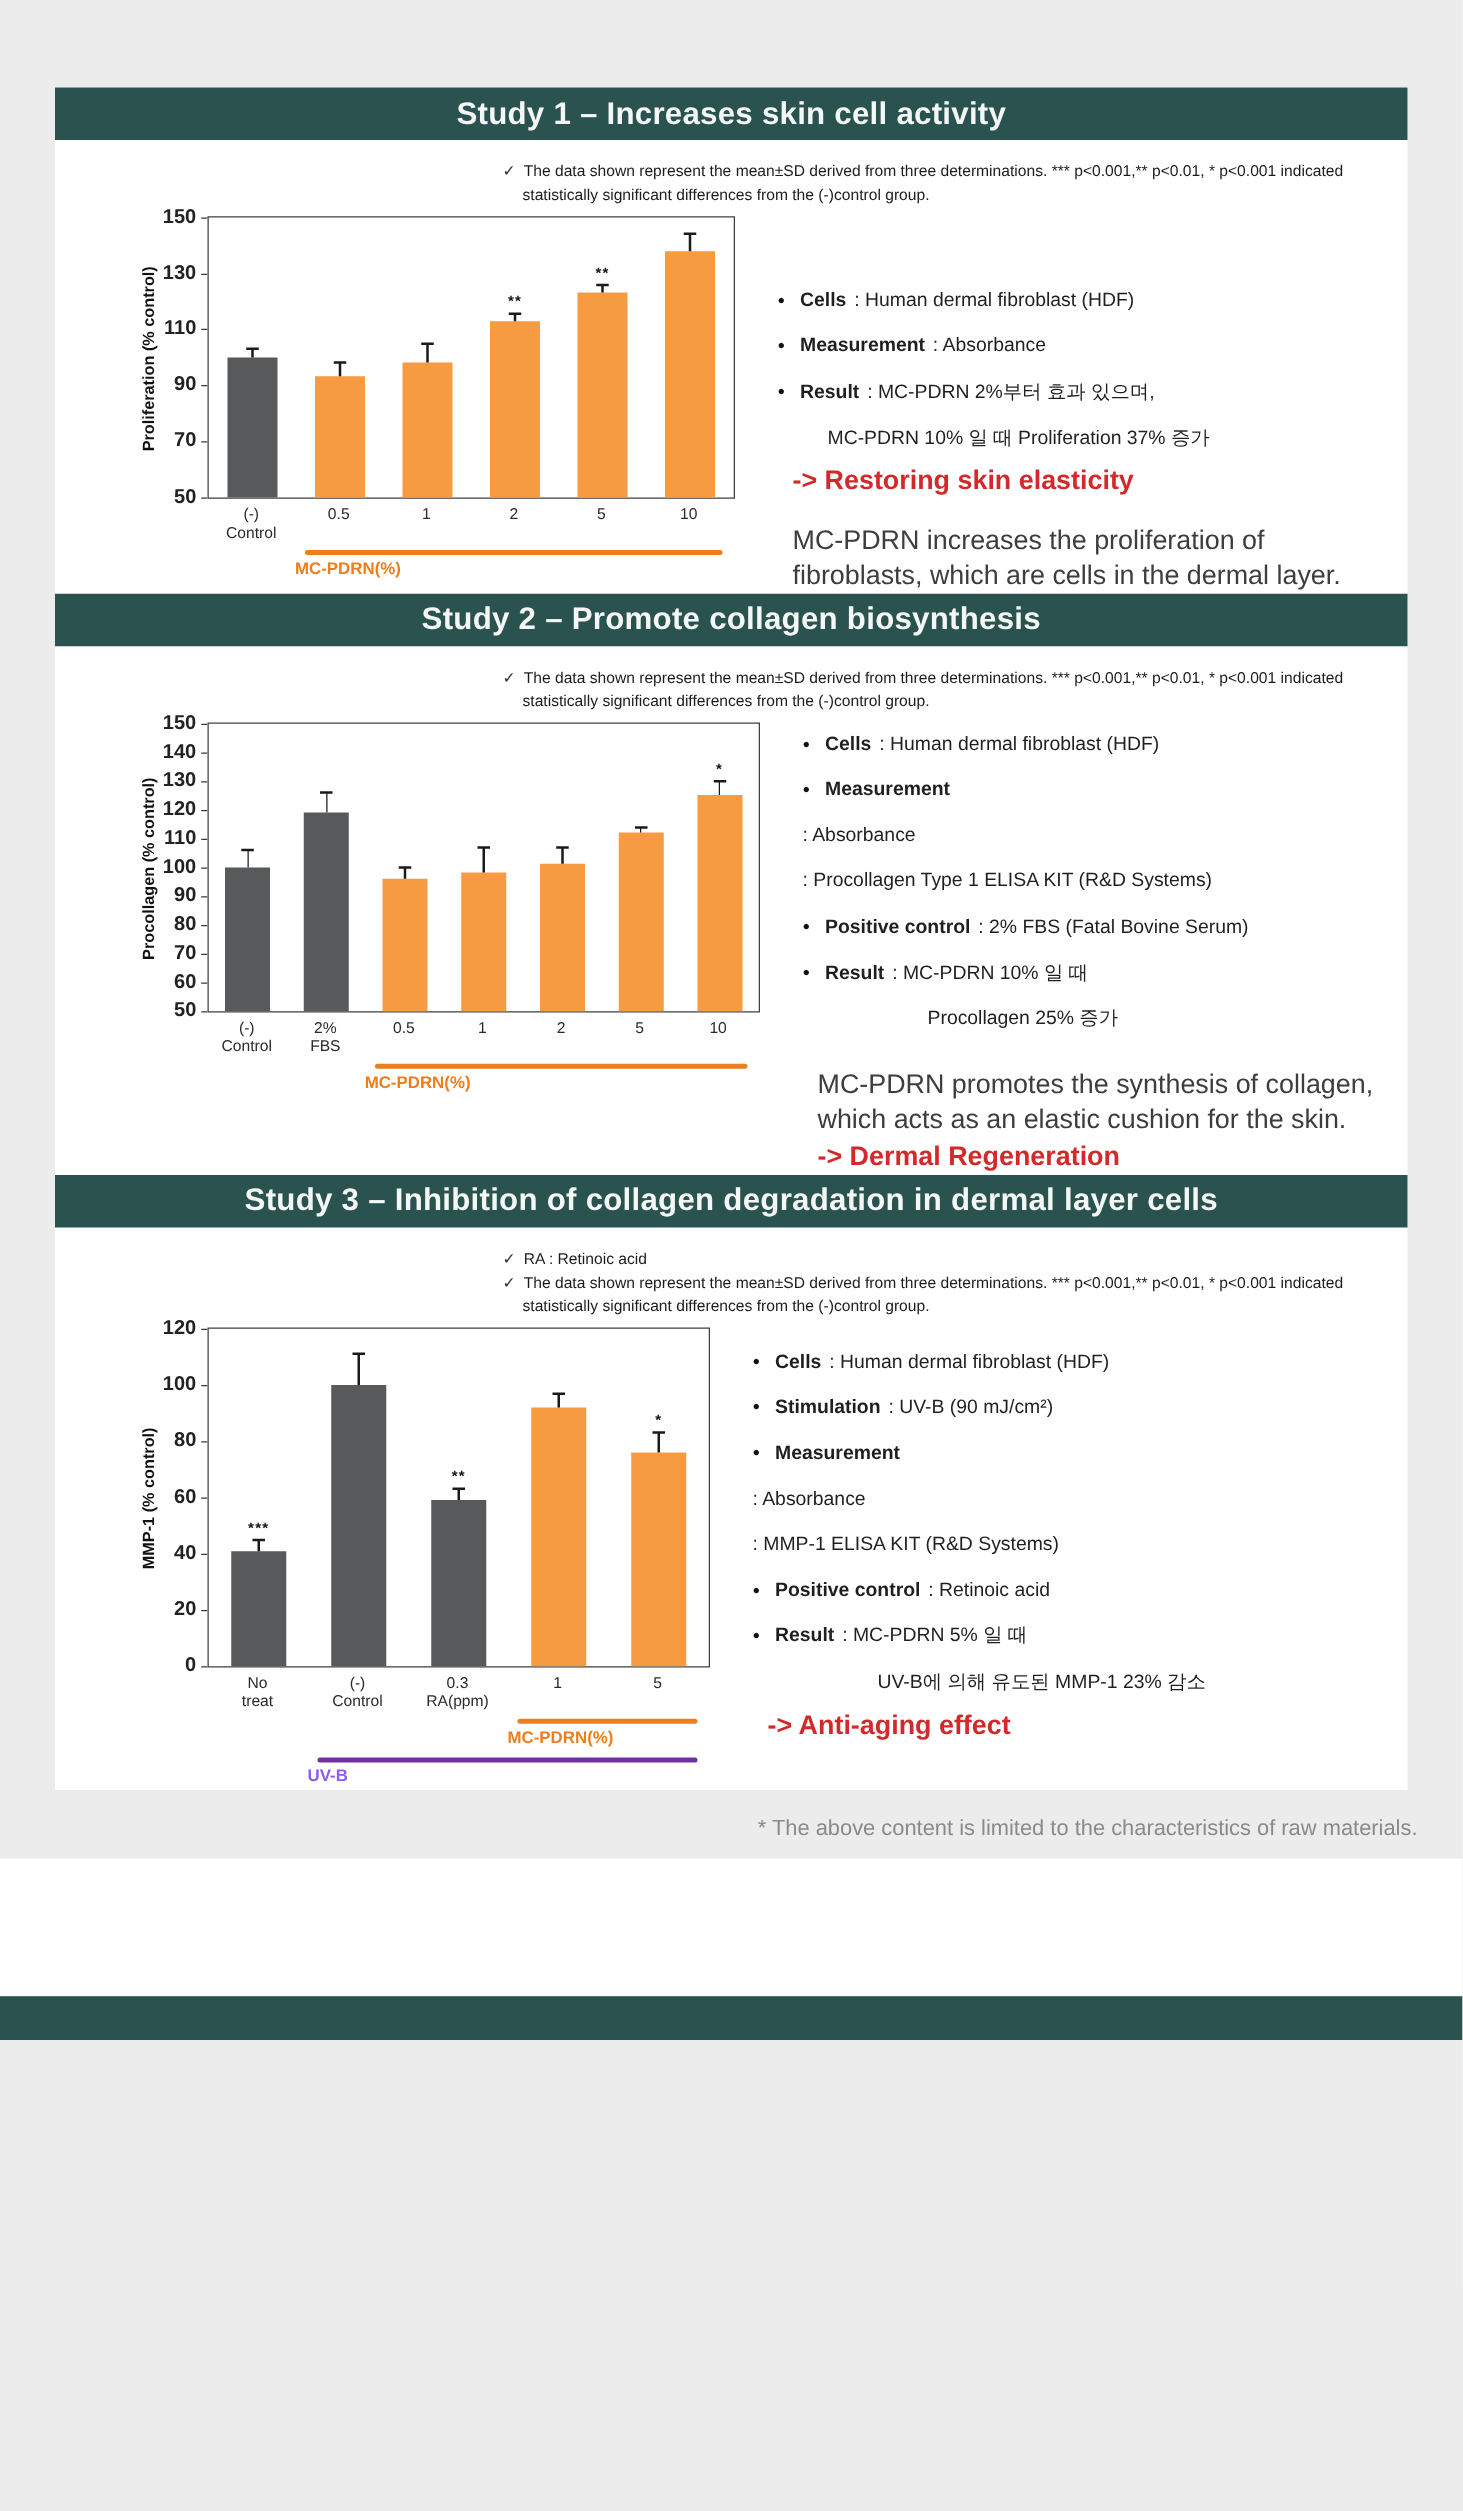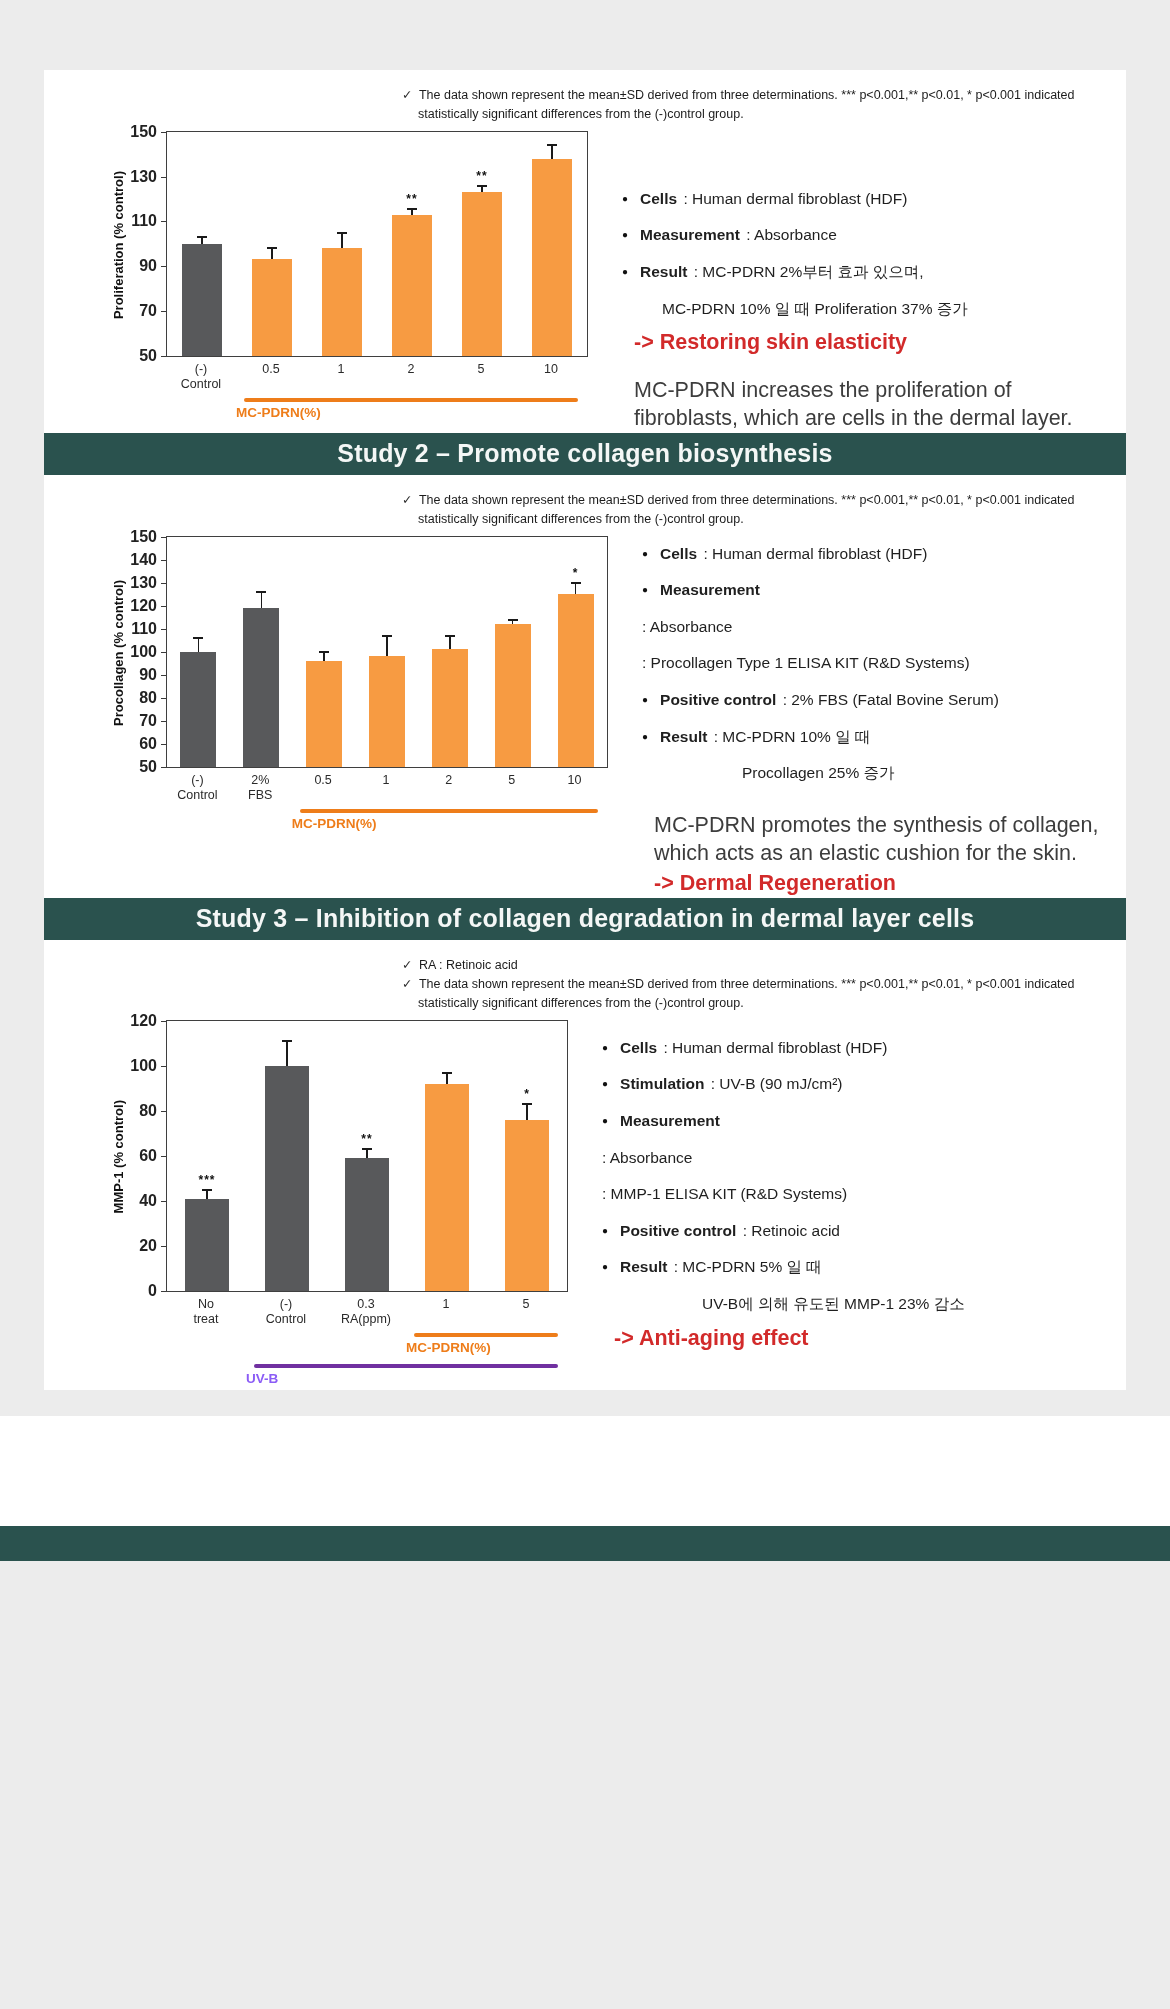--- a/index.html
+++ b/index.html
@@ -49,20 +49,23 @@
   .white-strip{background:#ffffff;height:110px;margin-top:14px;}
   .bottom-bar{height:35px;background:#2a524e;}
 </style>
 </head>
 <body>
 
 <div class="page">
   <div class="card">
 
     <section class="s1">
+      <div class="sec-head">
+        <h2>Study 1 – Increases skin cell activity</h2>
+      </div>
       <div class="sec-body s1">
         <div class="notes">
             <div class="note-line"><span class="check">✓ </span><span>The data shown represent the mean±SD derived from three determinations. *** p&lt;0.001,** p&lt;0.01, * p&lt;0.001 indicated statistically significant differences from the (-)control group.</span></div>
           </div>
         <div class="row">
           <div class="chart-col">
               <div class="c-flex">
                 <div class="c-ylab" style="height: 224px;">
                   <span>Proliferation (% control)</span>
                 </div>
@@ -311,17 +314,18 @@
               </div>
             <p class="concl red">-&gt; Anti-aging effect</p>
           </div>
         </div>
       </div>
     </section>
 
   </div>
 
   <div class="footer">
+    <div class="f2">* The above content is limited to the characteristics of raw materials.</div>
   </div>
 
   <div class="white-strip"></div>
   <div class="bottom-bar"></div>
 </div>
 
 </body></html>

